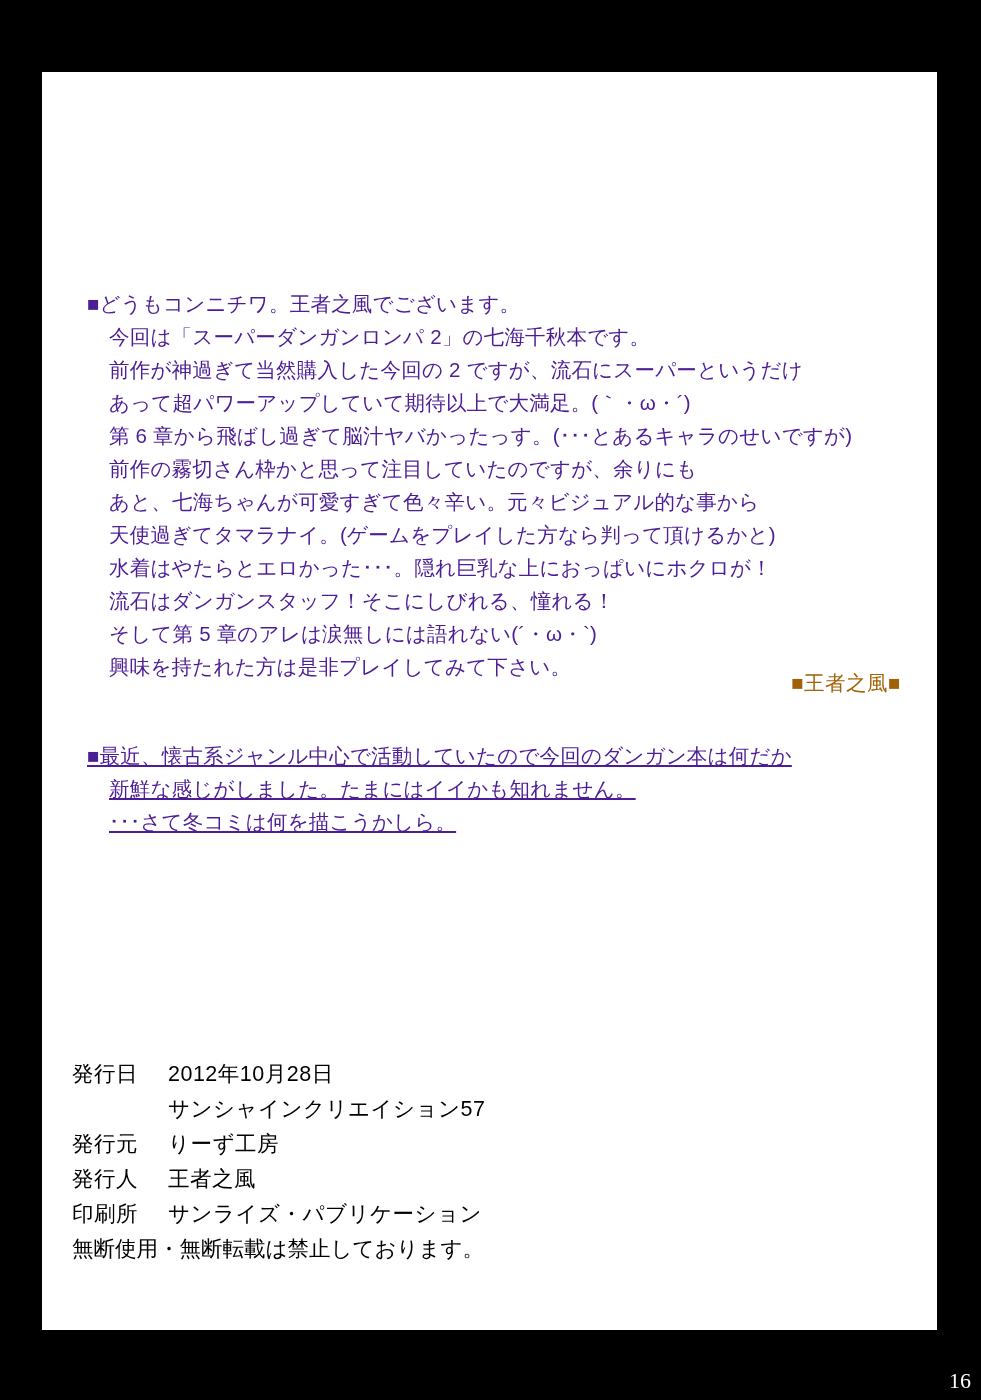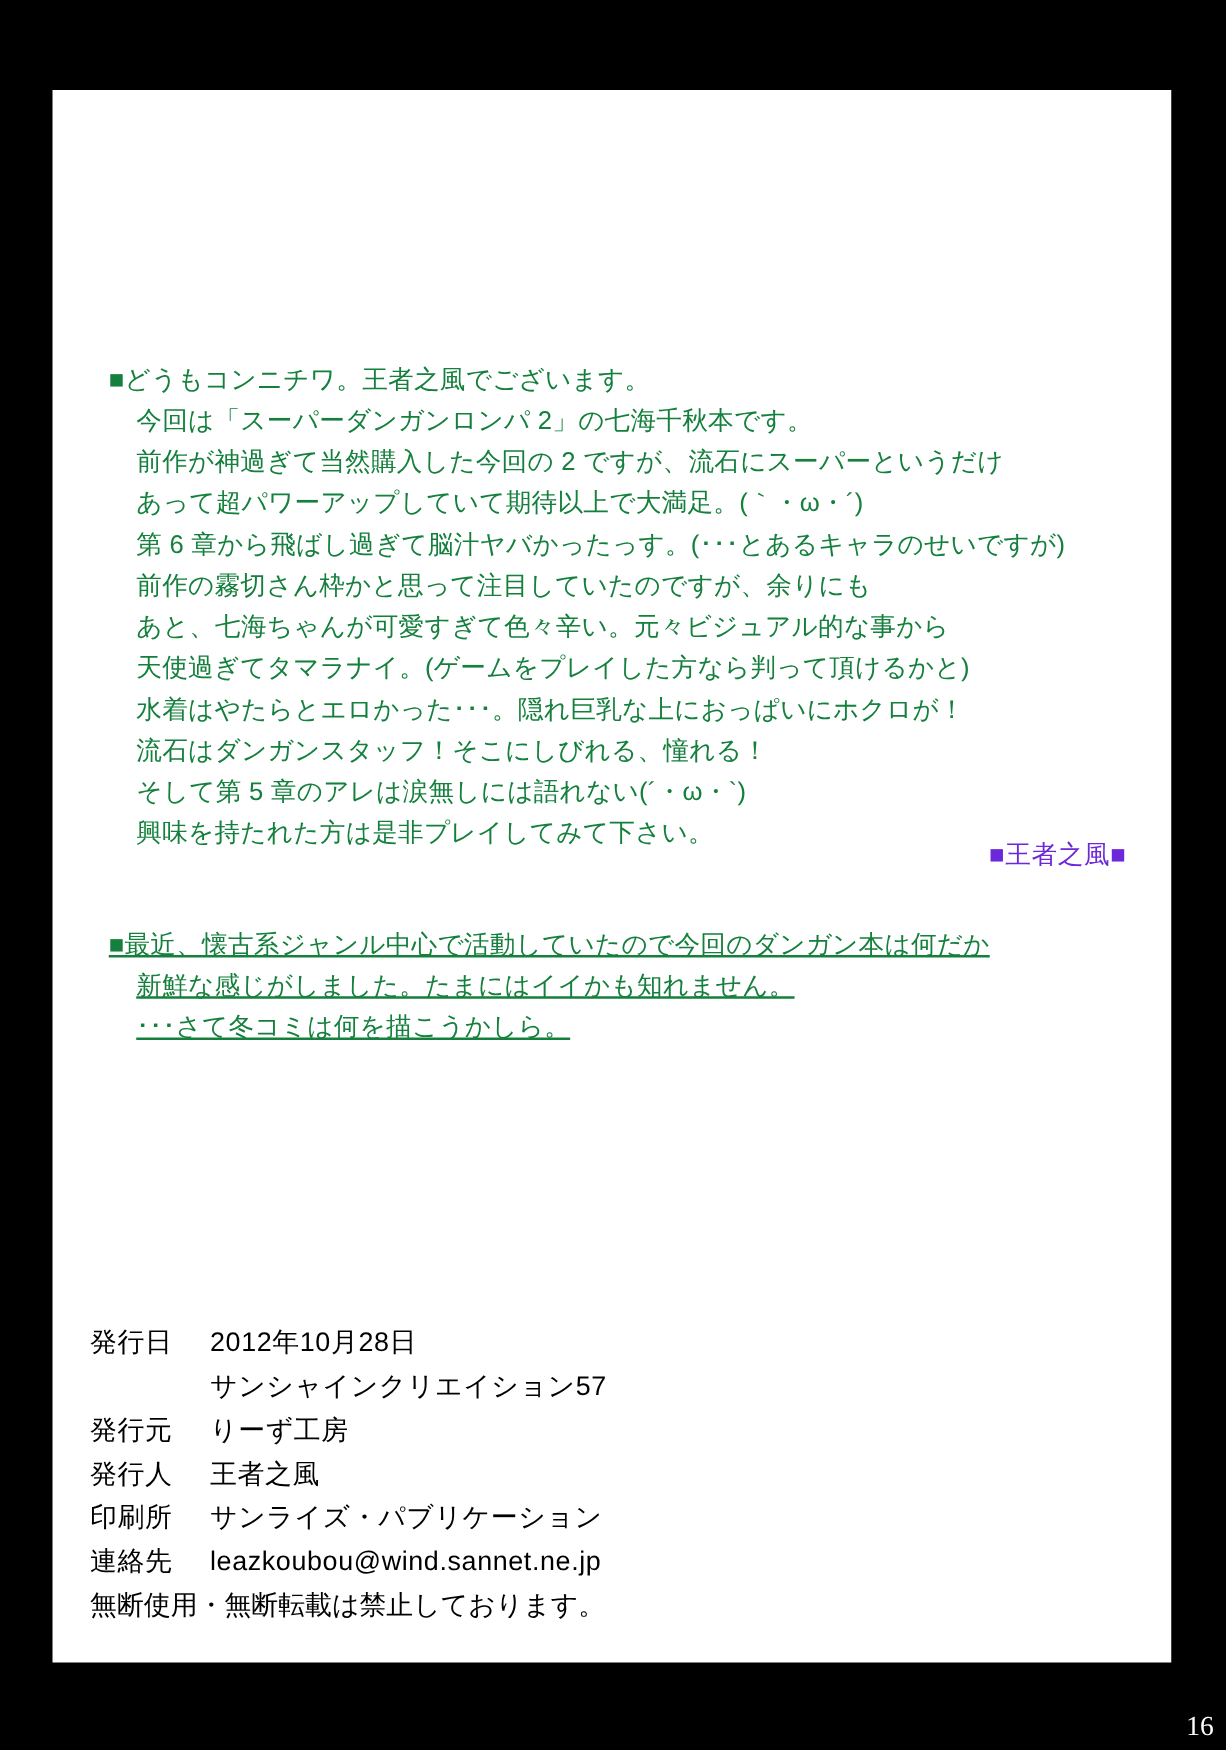--- a/index.html
+++ b/index.html
@@ -31,39 +31,39 @@
   }
   .afterword {
     position: absolute;
     left: 45px;
     top: 215px;
     width: 810px;
   }
   .para {
     font-size: 20.5px;
     line-height: 33px;
-    color: #15803d;
+    color: #4c1d95;
     letter-spacing: 0.2px;
   }
   .para.second {
     margin-top: 56px;
     text-decoration: underline;
   }
   .para .line {
     white-space: nowrap;
   }
   .para .line.indent {
     padding-left: 22px;
   }
   .signature {
     position: absolute;
     right: 36px;
     top: 597px;
     font-size: 20.5px;
-    color: #6d28d9;
+    color: #a16207;
     letter-spacing: 0.5px;
   }
   .colophon {
     position: absolute;
     left: 30px;
     top: 985px;
     width: 820px;
   }
   .colo-row {
     display: flex;
@@ -137,23 +137,19 @@
         <span class="colo-value">りーず工房</span>
       </div>
       <div class="colo-row">
         <span class="colo-label">発行人</span>
         <span class="colo-value">王者之風</span>
       </div>
       <div class="colo-row">
         <span class="colo-label">印刷所</span>
         <span class="colo-value">サンライズ・パブリケーション</span>
       </div>
-      <div class="colo-row">
-        <span class="colo-label">連絡先</span>
-        <span class="colo-value">leazkoubou@wind.sannet.ne.jp</span>
-      </div>
       <div class="colo-row full">無断使用・無断転載は禁止しております。</div>
     </div>
 
   </div>
 </div>
 
 <div class="page-number">16</div>
 
 </body></html>

